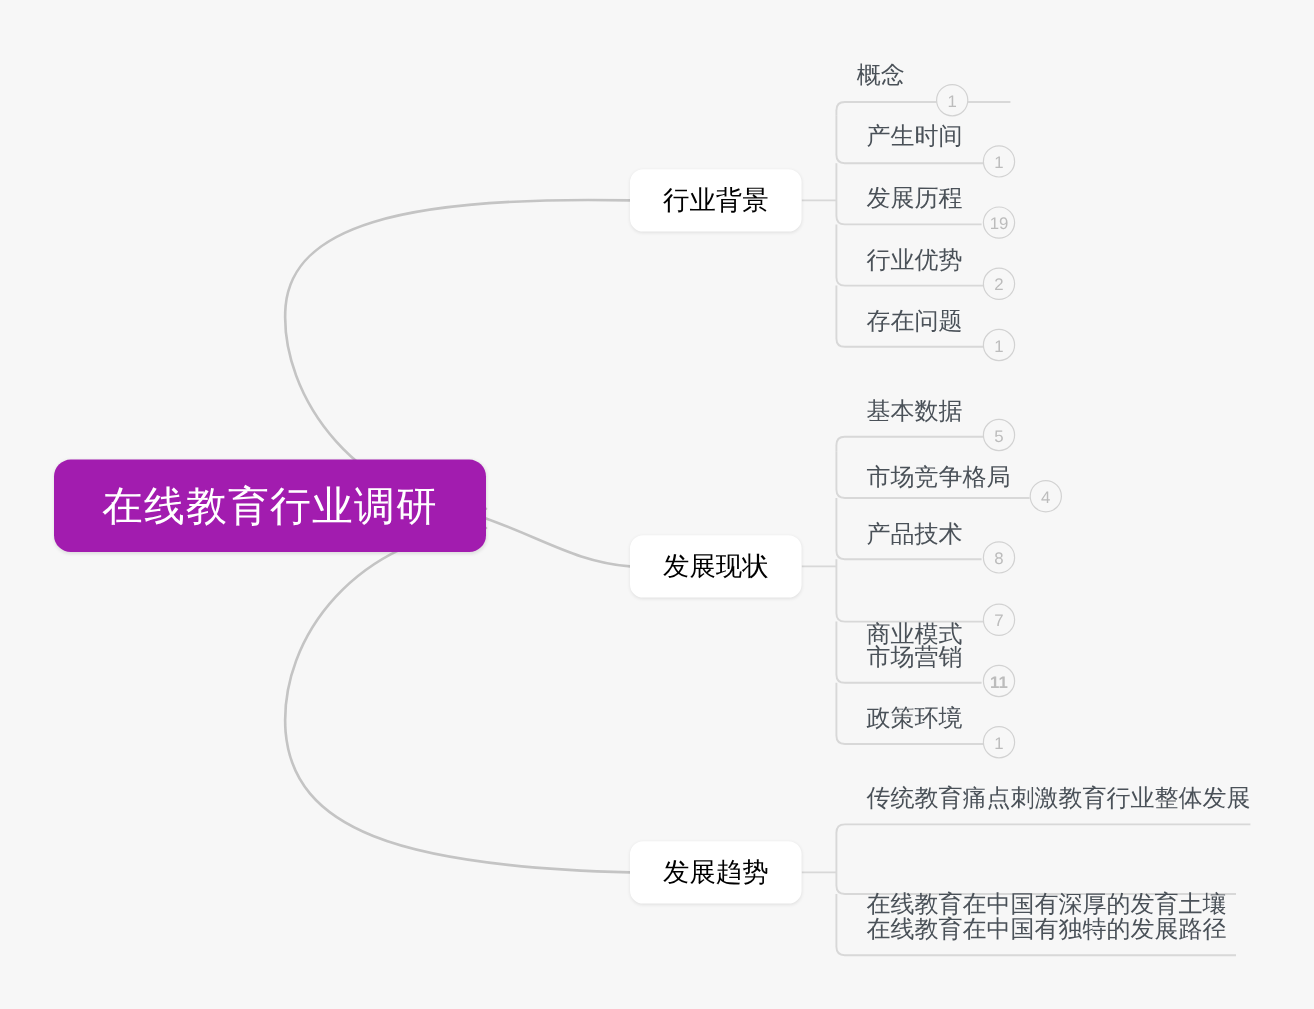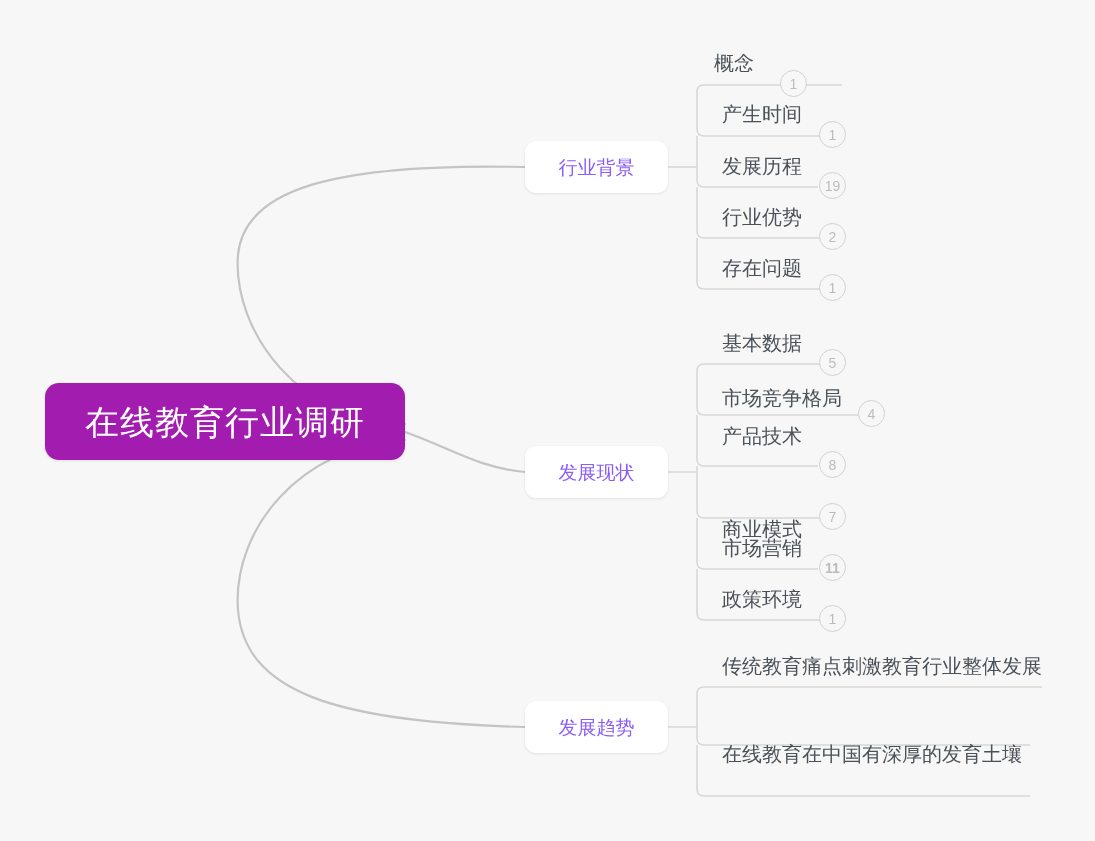--- a/index.html
+++ b/index.html
@@ -58,22 +58,22 @@
     width: 143px;
     height: 52px;
     background: #ffffff;
     border-radius: 11px;
     display: flex;
     align-items: center;
     justify-content: center;
     box-shadow: 0 1px 3px rgba(0,0,0,0.09);
   }
   .branch-label {
-    color: #8b5cf6;
-    font-size: 19px;
+    color: #000000;
+    font-size: 22px;
     line-height: 1;
     white-space: nowrap;
   }
 
   #branch-0 { left: 525px; top: 141px; }
   #branch-1 { left: 525px; top: 446px; }
   #branch-2 { left: 525px; top: 701px; }
 
   
   .leaf-node {
@@ -198,21 +198,21 @@
     <span>5</span>
   </div>
 
   <div class="leaf-node" style="left:722px; top:385px;">
     <span class="leaf-label">市场竞争格局</span>
   </div>
   <div class="count-badge" style="left:858px; top:400px;">
     <span>4</span>
   </div>
 
-  <div class="leaf-node" style="left:722px; top:423px;">
+  <div class="leaf-node" style="left:722px; top:433px;">
     <span class="leaf-label">产品技术</span>
   </div>
   <div class="count-badge" style="left:819px; top:451px;">
     <span>8</span>
   </div>
 
   <div class="leaf-node" style="left:722px; top:484px;margin-top:32px;">
     <span class="leaf-label">商业模式</span>
   </div>
   <div class="count-badge" style="left:819px; top:503px;">
@@ -232,14 +232,17 @@
   <div class="count-badge" style="left:819px; top:605px;">
     <span>1</span>
   </div>
 
   <div class="leaf-node" style="left:722px; top:653px;">
     <span class="leaf-label">传统教育痛点刺激教育行业整体发展</span>
   </div>
   <div class="leaf-node" style="left:722px; top:711px;margin-top:30px;">
     <span class="leaf-label">在线教育在中国有深厚的发育土壤</span>
   </div>
+  <div class="leaf-node" style="left:722px; top:762px;">
+    <span class="leaf-label">在线教育在中国有独特的发展路径</span>
+  </div>
 
 </div>
 
 </body></html>

